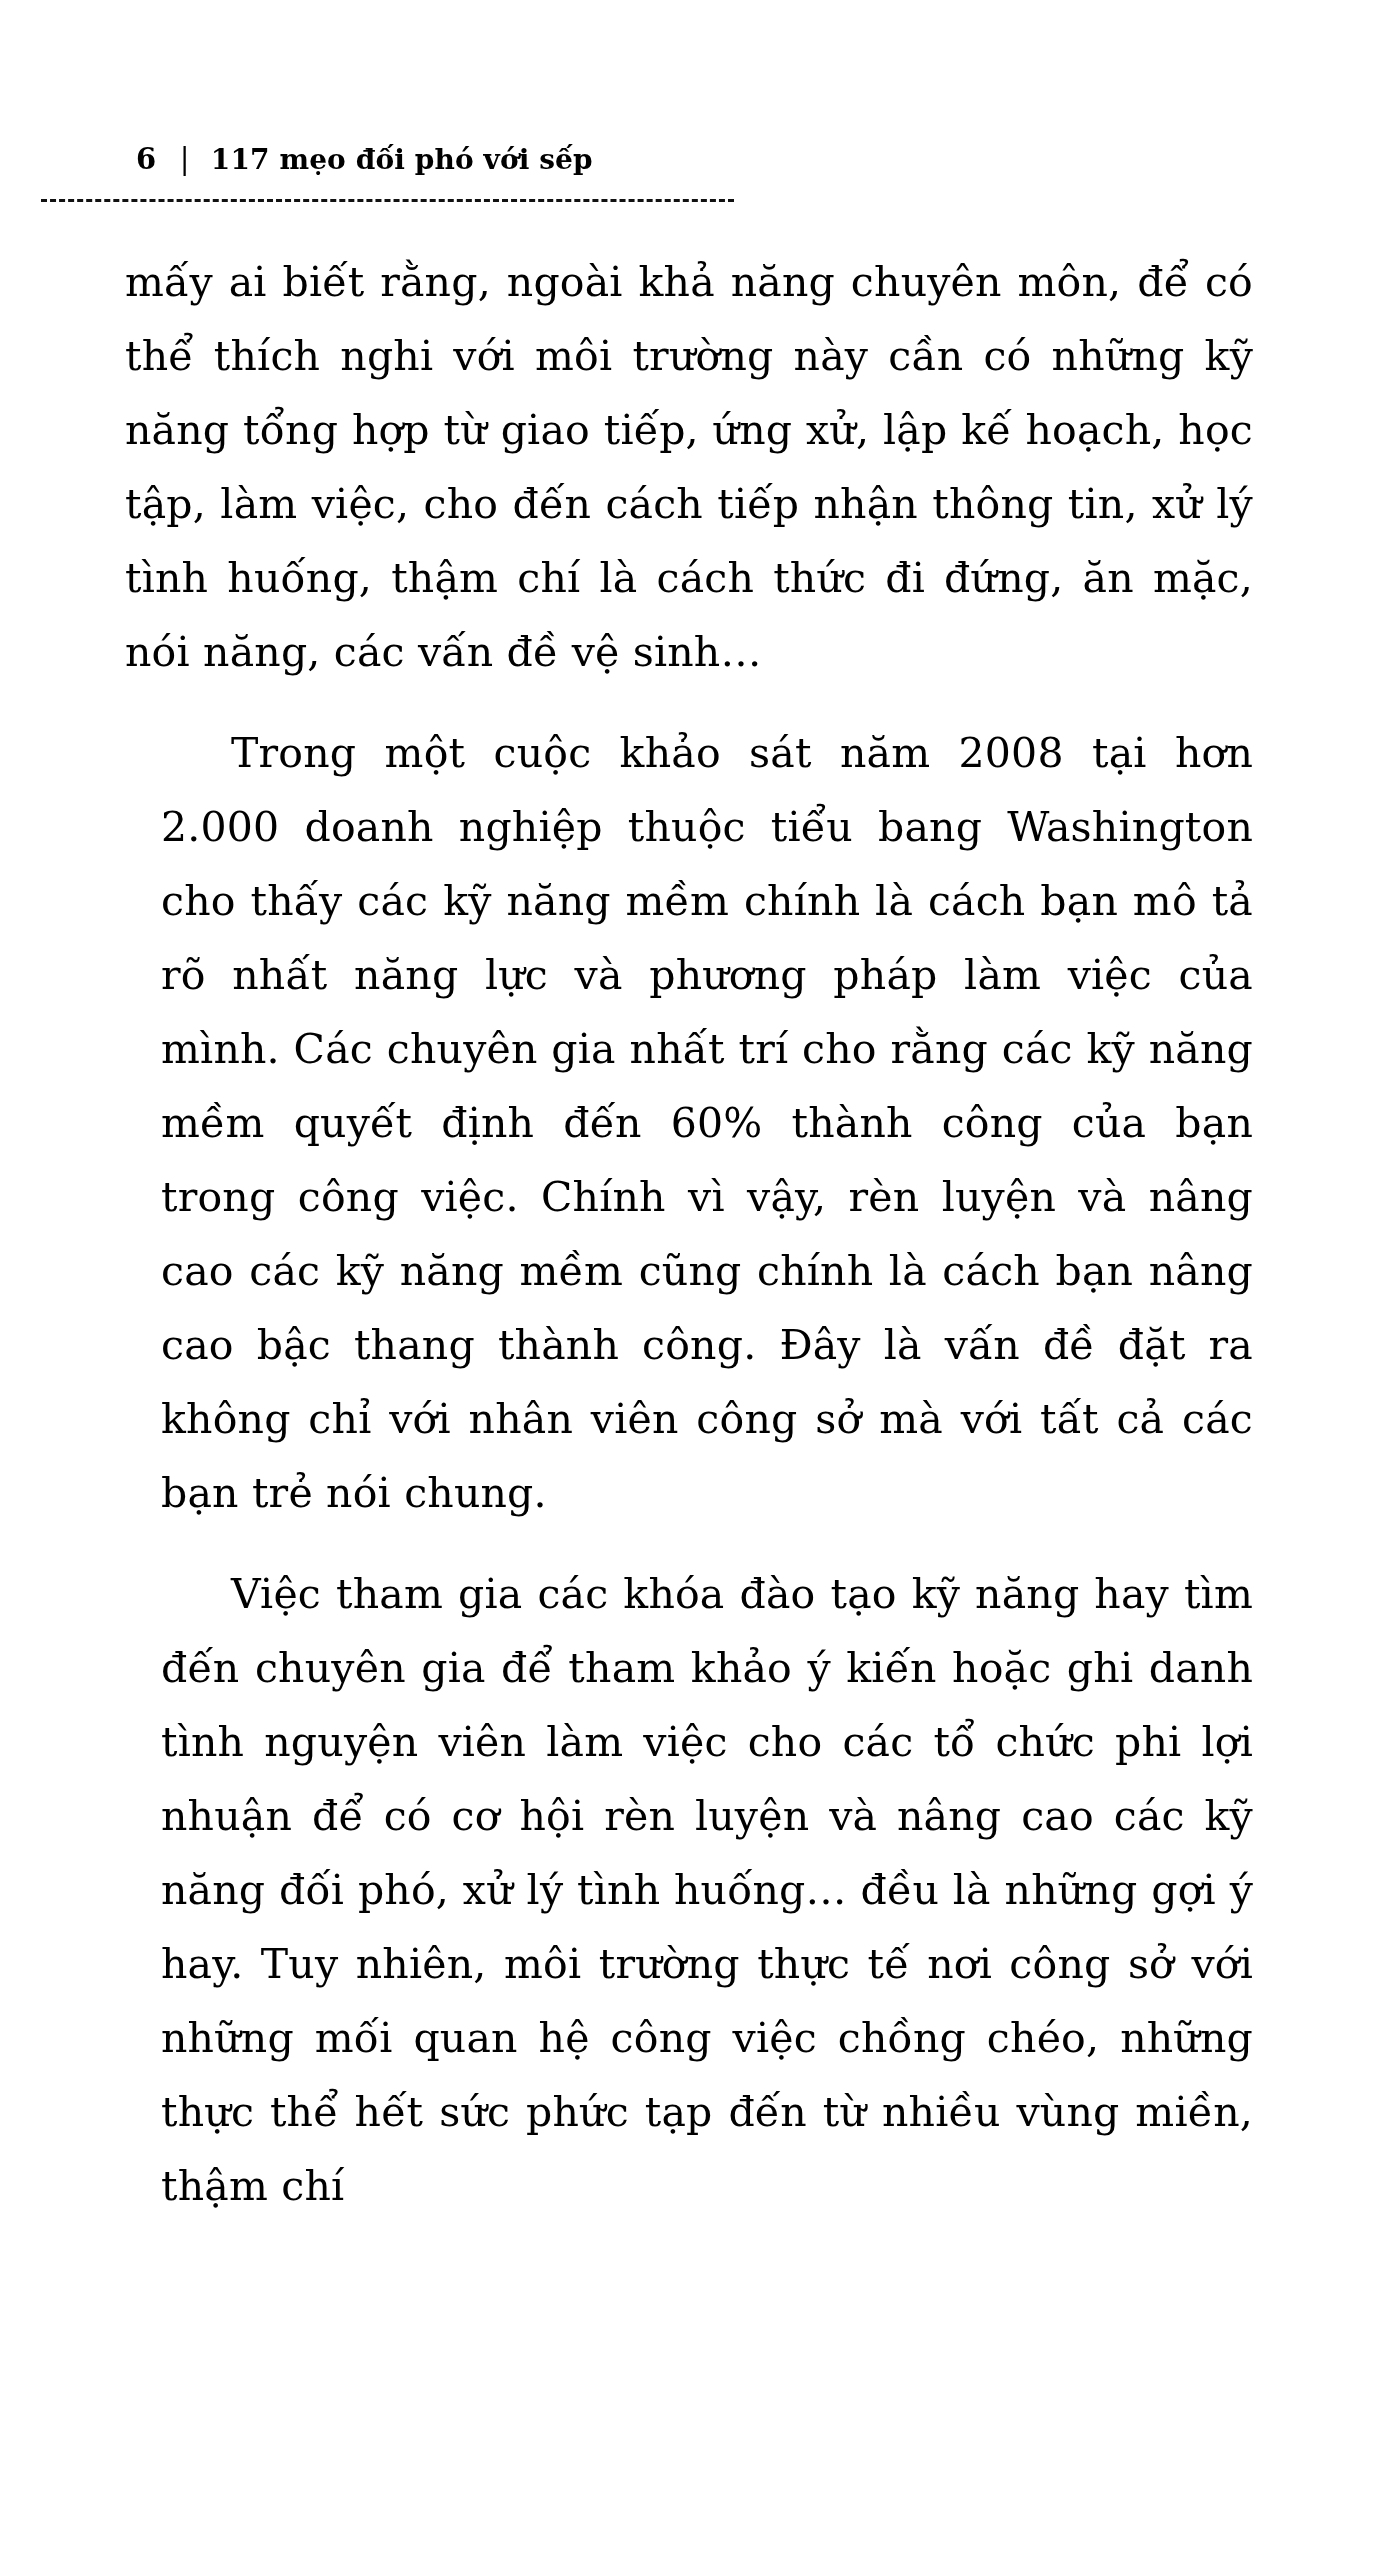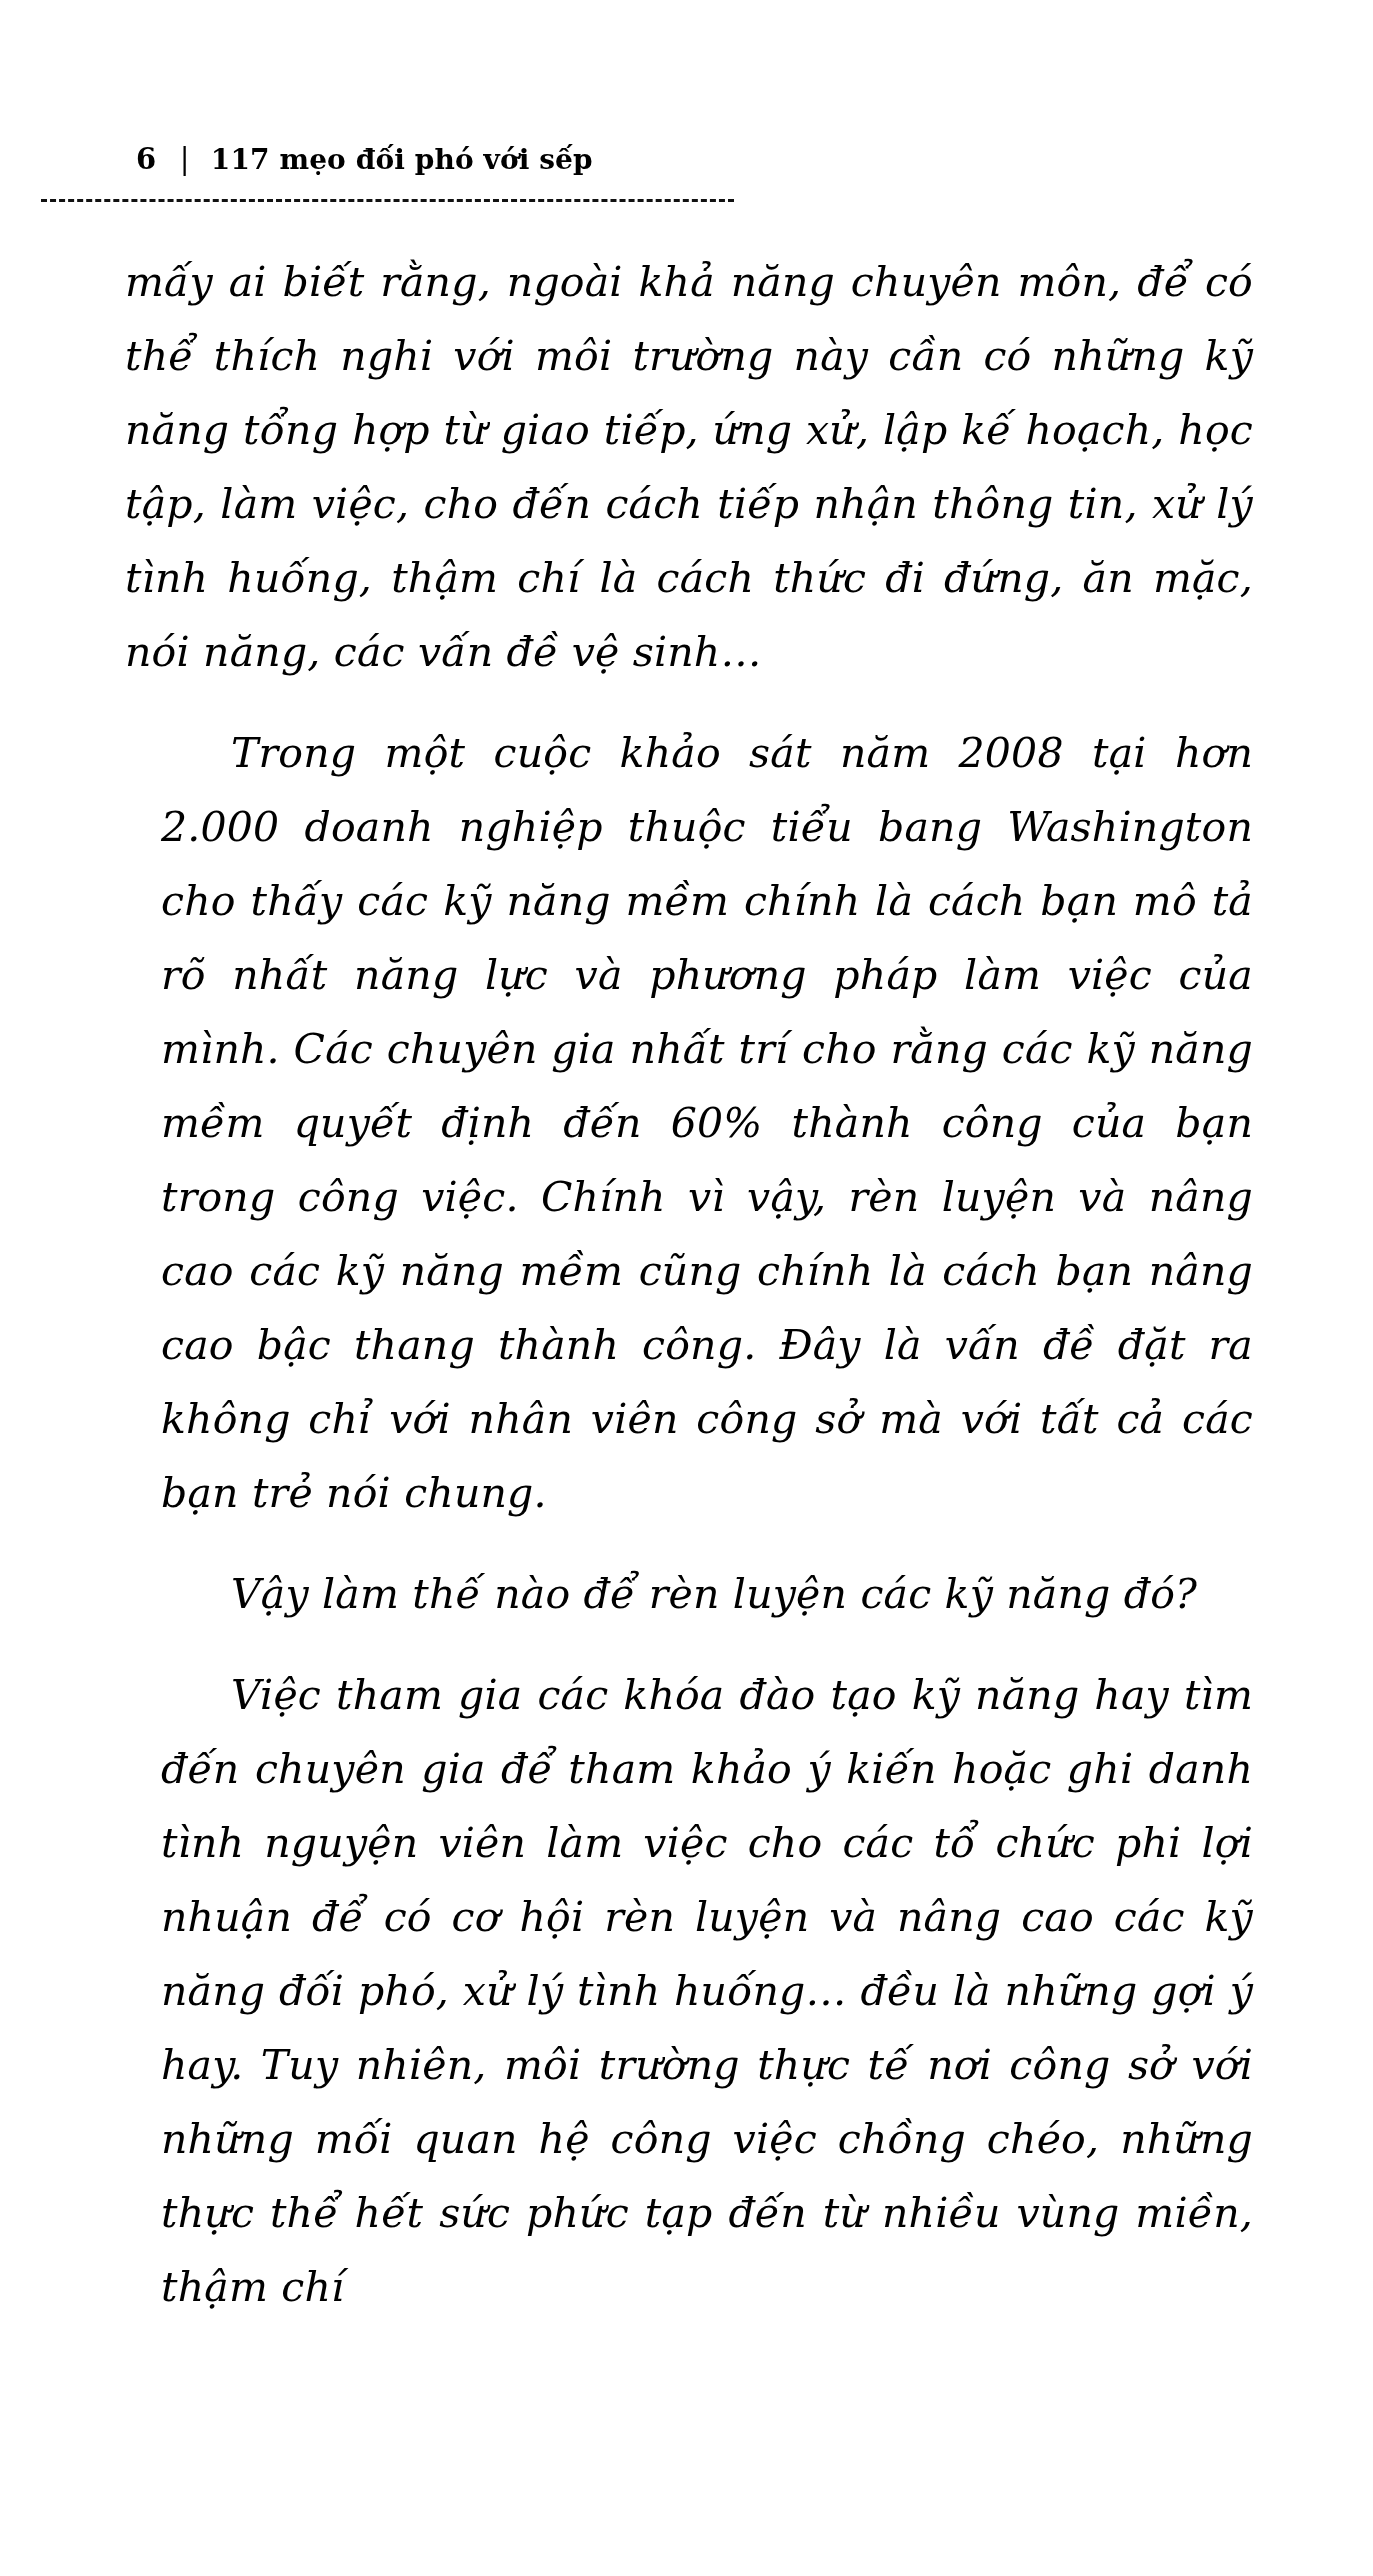--- a/index.html
+++ b/index.html
@@ -73,21 +73,20 @@
     top: 245px;
     left: 125px;
     width: 1128px;
     font-family: "DejaVu Serif", serif;
     font-size: 41px;
     line-height: 74px;
     text-align: justify;
     text-justify: inter-word;
     color: #000;
     letter-spacing: 0.2px;
-    font-style: italic;
   }
   .body-text p {
     margin: 0 0 0 0;
     text-indent: 0;
   }
   .body-text p + p {
     margin-top: 27px;
     margin-left: 36px;
   }
   .body-text p.indent {
@@ -106,18 +105,17 @@
     <span class="folio">6</span>
     <span class="folio-sep">|</span>
     <span class="running-title">117 mẹo đối phó với sếp</span>
   </div>
 
   <div class="rule"></div>
 
   <div class="body-text">
     <p>mấy ai biết rằng, ngoài khả năng chuyên môn, để có thể thích nghi với môi trường này cần có những kỹ năng tổng hợp từ giao tiếp, ứng xử, lập kế hoạch, học tập, làm việc, cho đến cách tiếp nhận thông tin, xử lý tình huống, thậm chí là cách thức đi đứng, ăn mặc, nói năng, các vấn đề vệ sinh…</p>
     <p class="indent">Trong một cuộc khảo sát năm 2008 tại hơn 2.000 doanh nghiệp thuộc tiểu bang Washington cho thấy các kỹ năng mềm chính là cách bạn mô tả rõ nhất năng lực và phương pháp làm việc của mình. Các chuyên gia nhất trí cho rằng các kỹ năng mềm quyết định đến 60% thành công của bạn trong công việc. Chính vì vậy, rèn luyện và nâng cao các kỹ năng mềm cũng chính là cách bạn nâng cao bậc thang thành công. Đây là vấn đề đặt ra không chỉ với nhân viên công sở mà với tất cả các bạn trẻ nói chung.</p>
-    <p class="indent">Vậy làm thế nào để rèn luyện các kỹ năng đó?</p>
     <p class="indent">Việc tham gia các khóa đào tạo kỹ năng hay tìm đến chuyên gia để tham khảo ý kiến hoặc ghi danh tình nguyện viên làm việc cho các tổ chức phi lợi nhuận để có cơ hội rèn luyện và nâng cao các kỹ năng đối phó, xử lý tình huống… đều là những gợi ý hay. Tuy nhiên, môi trường thực tế nơi công sở với những mối quan hệ công việc chồng chéo, những thực thể hết sức phức tạp đến từ nhiều vùng miền, thậm chí</p>
   </div>
 
 </div>
 
 
 </body></html>

